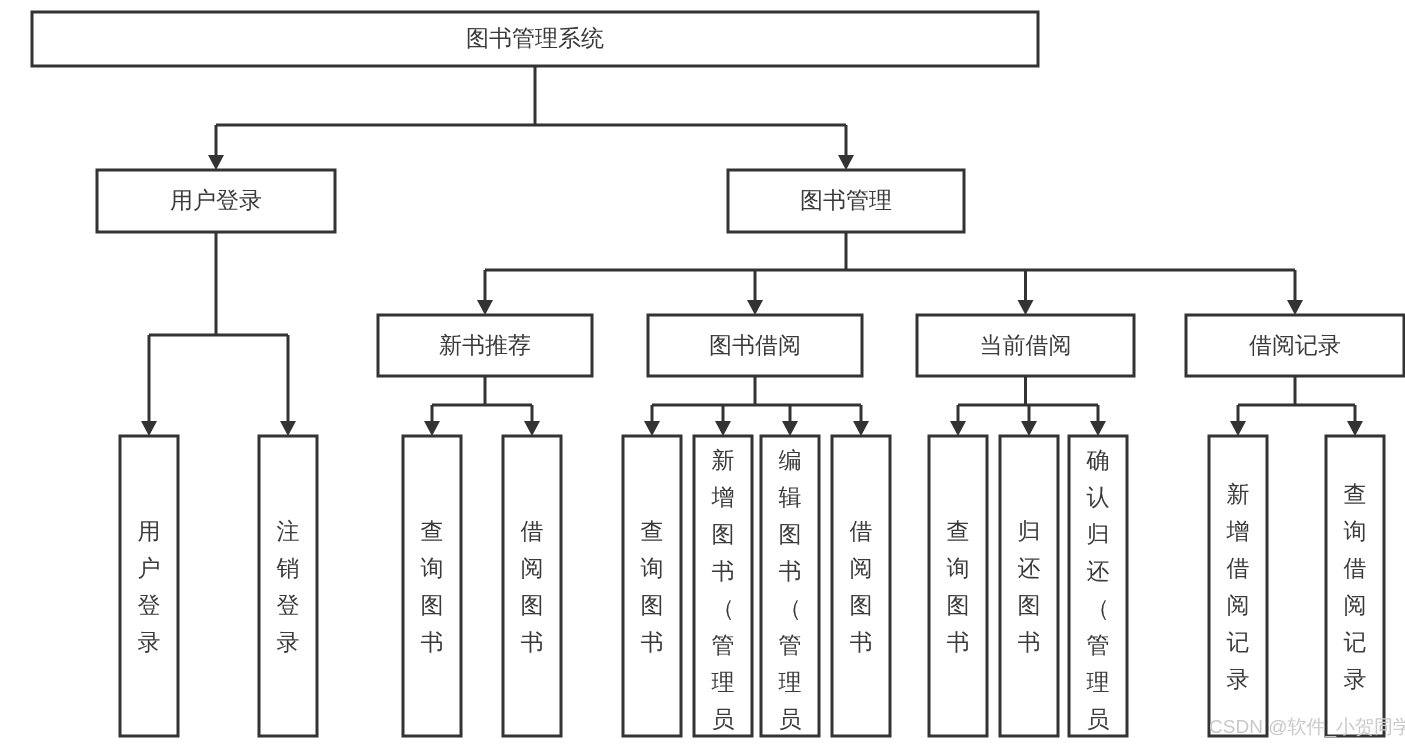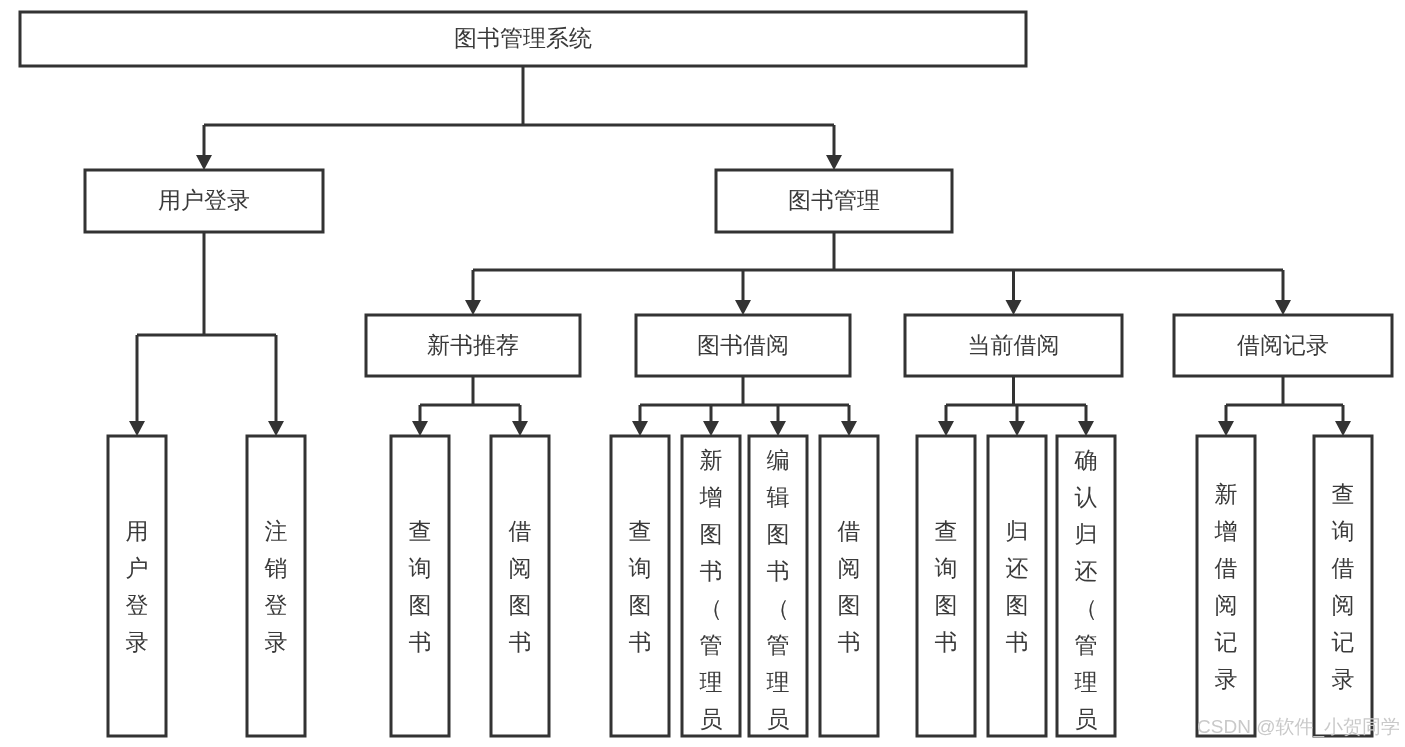--- a/index.html
+++ b/index.html
@@ -9,21 +9,21 @@
   }
   body {
     width: 1405px;
     height: 747px;
     font-family: "Liberation Sans", "DejaVu Sans", sans-serif;
     position: relative;
     overflow: hidden;
   }
   #diagram-root {
     position: absolute;
-    left: 4px;
+    left: 16px;
     top: 0;
     width: 1203px;
     height: 747px;
   }
   .node-box {
     fill: #ffffff;
     stroke: #333333;
     stroke-width: 3;
   }
   .connector {

